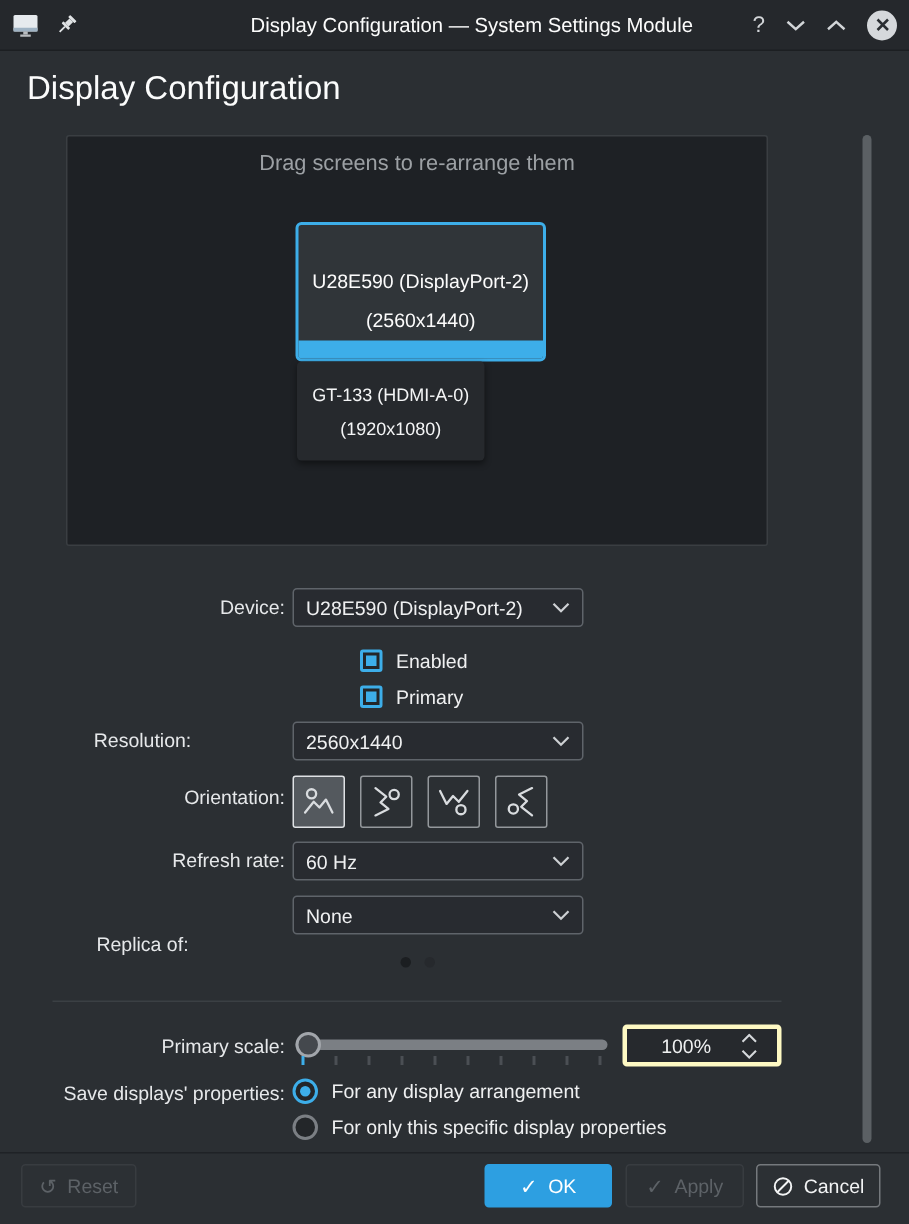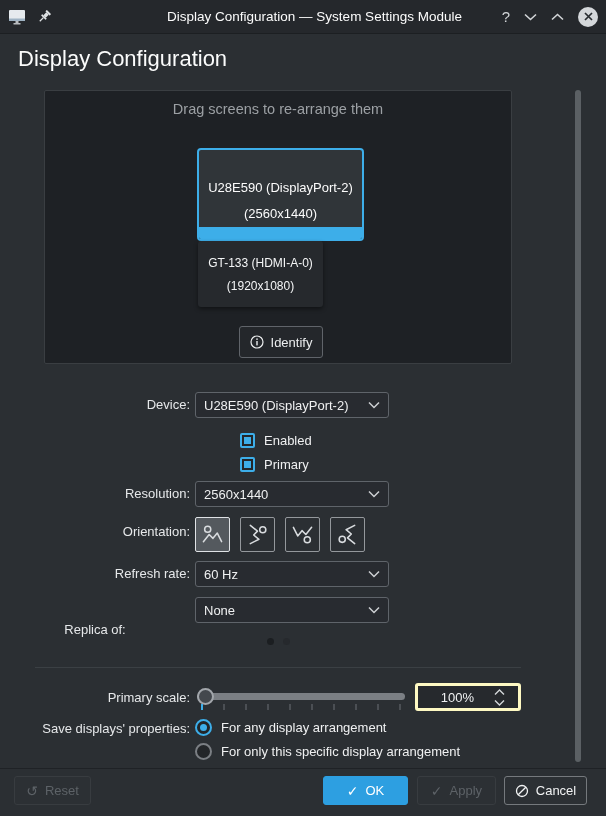--- a/index.html
+++ b/index.html
@@ -188,30 +188,20 @@
     <div class="panel-strip"></div>
   </div>
 
   <div class="screen2">
     <div class="lines">
       <div>GT-133 (HDMI-A-0)</div>
       <div>(1920x1080)</div>
     </div>
   </div>
 
-  <div class="identify-btn">
-    <span style="display:flex;">
-      <svg width="14" height="14" viewBox="0 0 14 14">
-        <circle cx="7" cy="7" r="6" fill="none" stroke="#eceeef" stroke-width="1.2"></circle>
-        <rect x="6.3" y="6" width="1.4" height="4.4" fill="#eceeef"></rect>
-        <rect x="6.3" y="3.4" width="1.4" height="1.5" fill="#eceeef"></rect>
-      </svg>
-    </span>
-    <span>Identify</span>
-  </div>
 </div>
 
 <div class="flabel" style="top:397px;">Device:</div>
 <div class="combo" style="top:392px;">
   <span>U28E590 (DisplayPort-2)</span>
   <span class="chev">
     <svg width="12" height="8" viewBox="0 0 12 8">
         <polyline points="1,1.5 6,6.5 11,1.5" fill="none" stroke="#cdd0d3" stroke-width="1.5"></polyline>
       </svg>
   </span>
@@ -223,21 +213,21 @@
     </span>
   <span class="clabel">Enabled</span>
 </div>
 <div class="check-row" style="top:456px;">
   <span class="checkbox">
       <span class="inner"></span>
     </span>
   <span class="clabel">Primary</span>
 </div>
 
-<div class="flabel" style="top:486px;">Resolution:</div>
+<div class="flabel" style="top:486px;text-align:center;">Resolution:</div>
 <div class="combo" style="top:481px;">
   <span>2560x1440</span>
   <span class="chev">
     <svg width="12" height="8" viewBox="0 0 12 8">
         <polyline points="1,1.5 6,6.5 11,1.5" fill="none" stroke="#cdd0d3" stroke-width="1.5"></polyline>
       </svg>
   </span>
 </div>
 
 <div class="flabel" style="top:524px;">Orientation:</div>
@@ -334,21 +324,21 @@
 
 <div class="flabel" style="top:721px;">Save displays' properties:</div>
 <div class="radio-row" style="top:718px;">
   <span class="radio sel">
       <span class="dotin"></span>
     </span>
   <span class="rlabel">For any display arrangement</span>
 </div>
 <div class="radio-row" style="top:742px;">
   <span class="radio"></span>
-  <span class="rlabel">For only this specific display arrangement</span>
+  <span class="rlabel">For only this specific display properties</span>
 </div>
 
 <div class="bottom-bar">
   <div class="btn disabled" style="left:14px;width:77px;">
     <span class="ic">↺</span>
     <span>Reset</span>
   </div>
   <div class="btn primary" style="left:323px;width:85px;">
     <span class="ic">✓</span>
     <span>OK</span>

